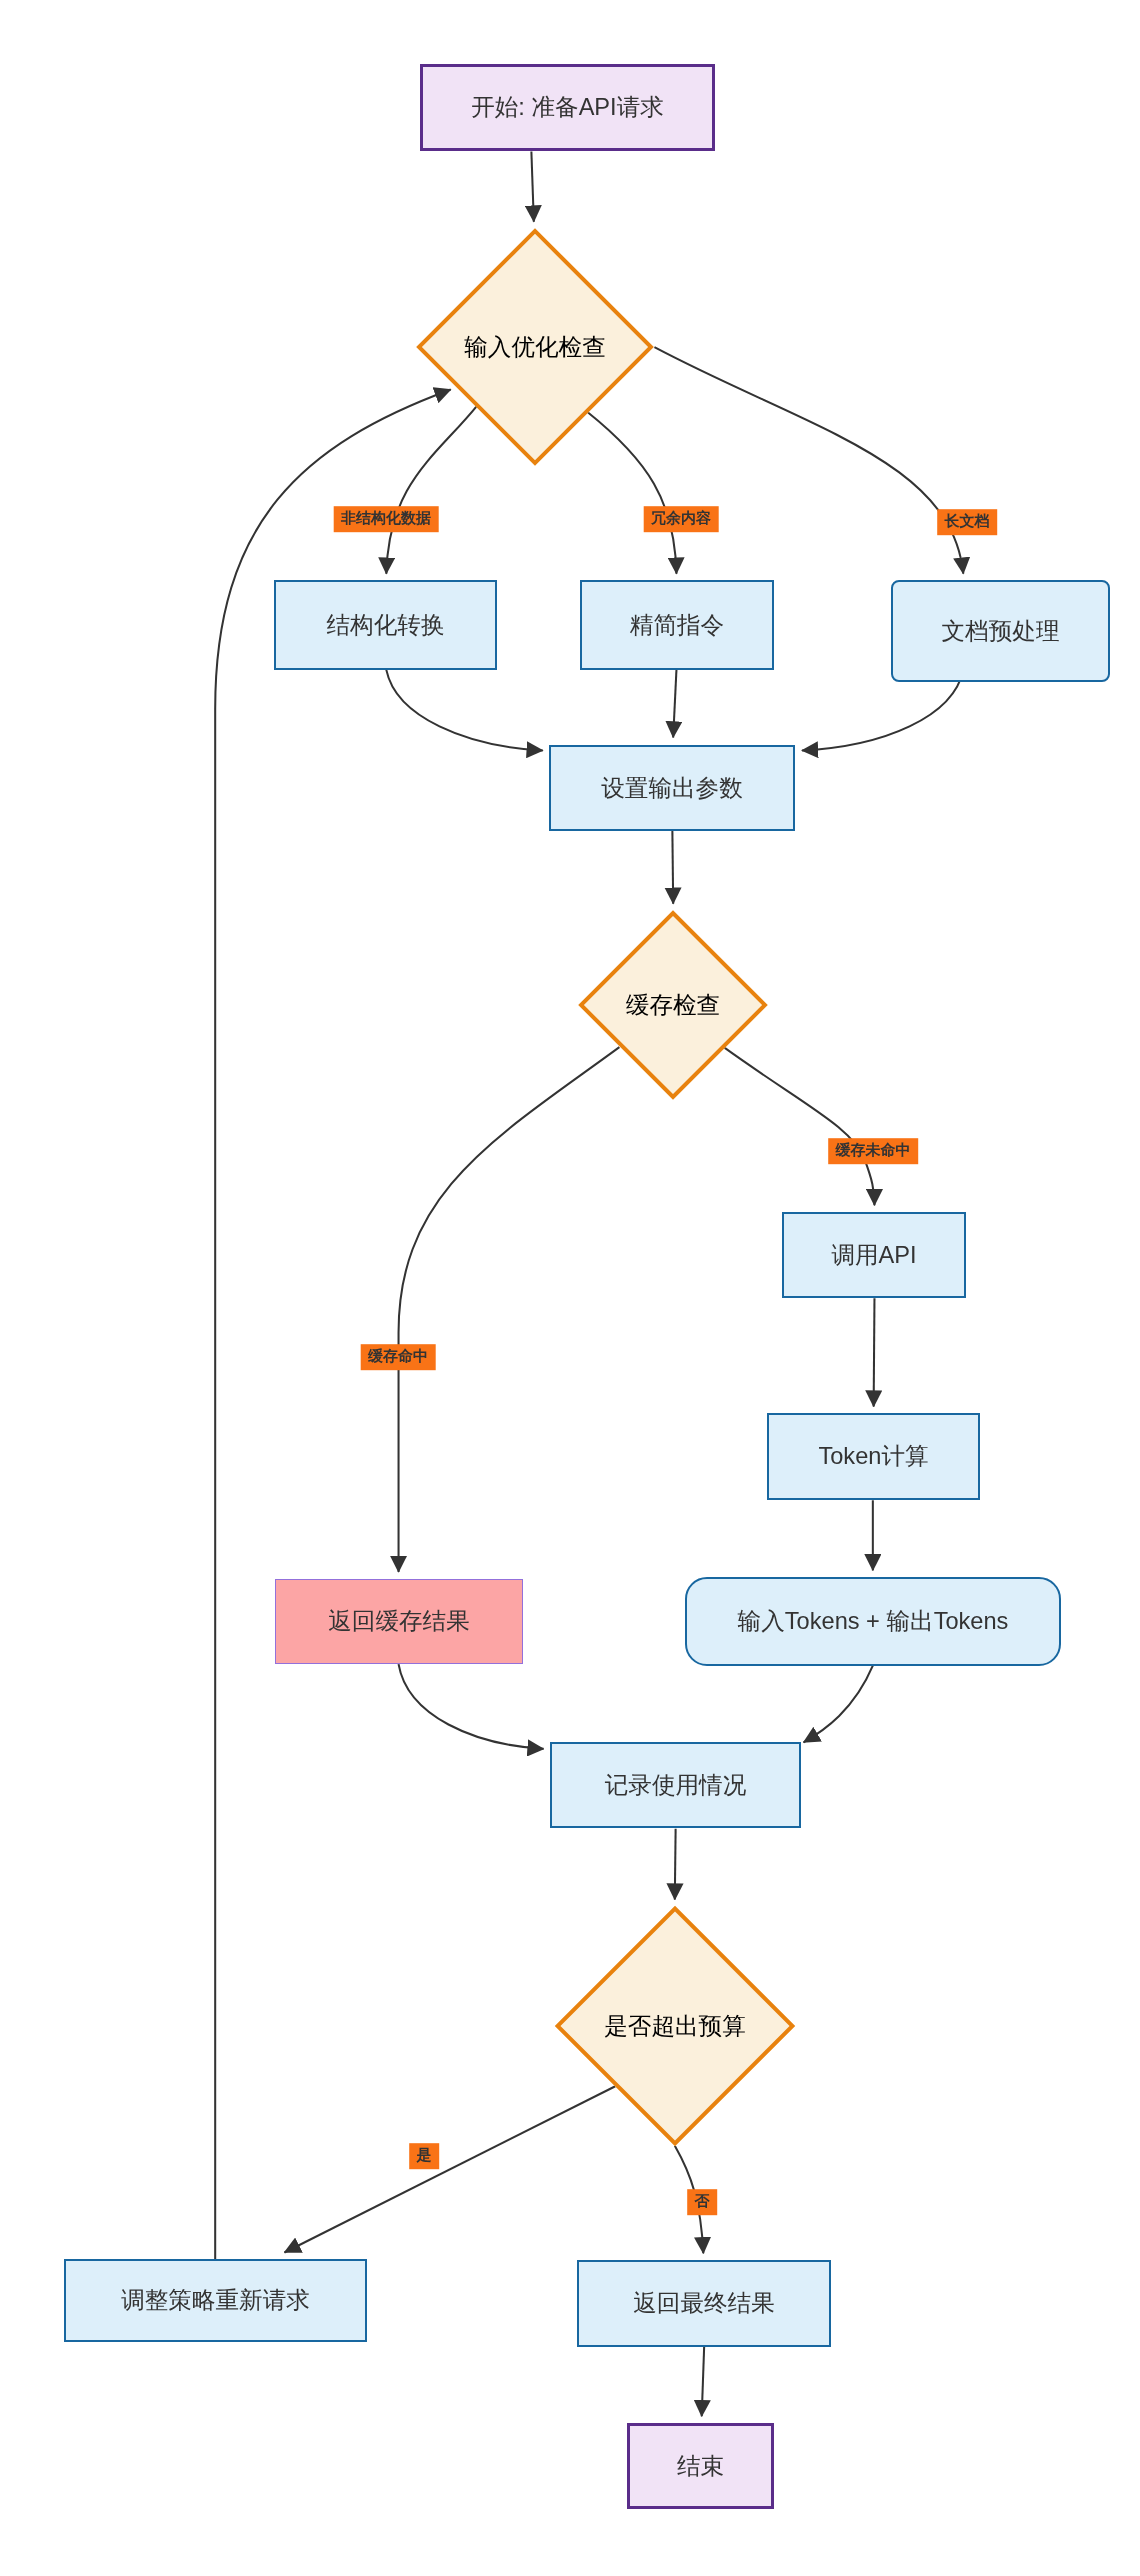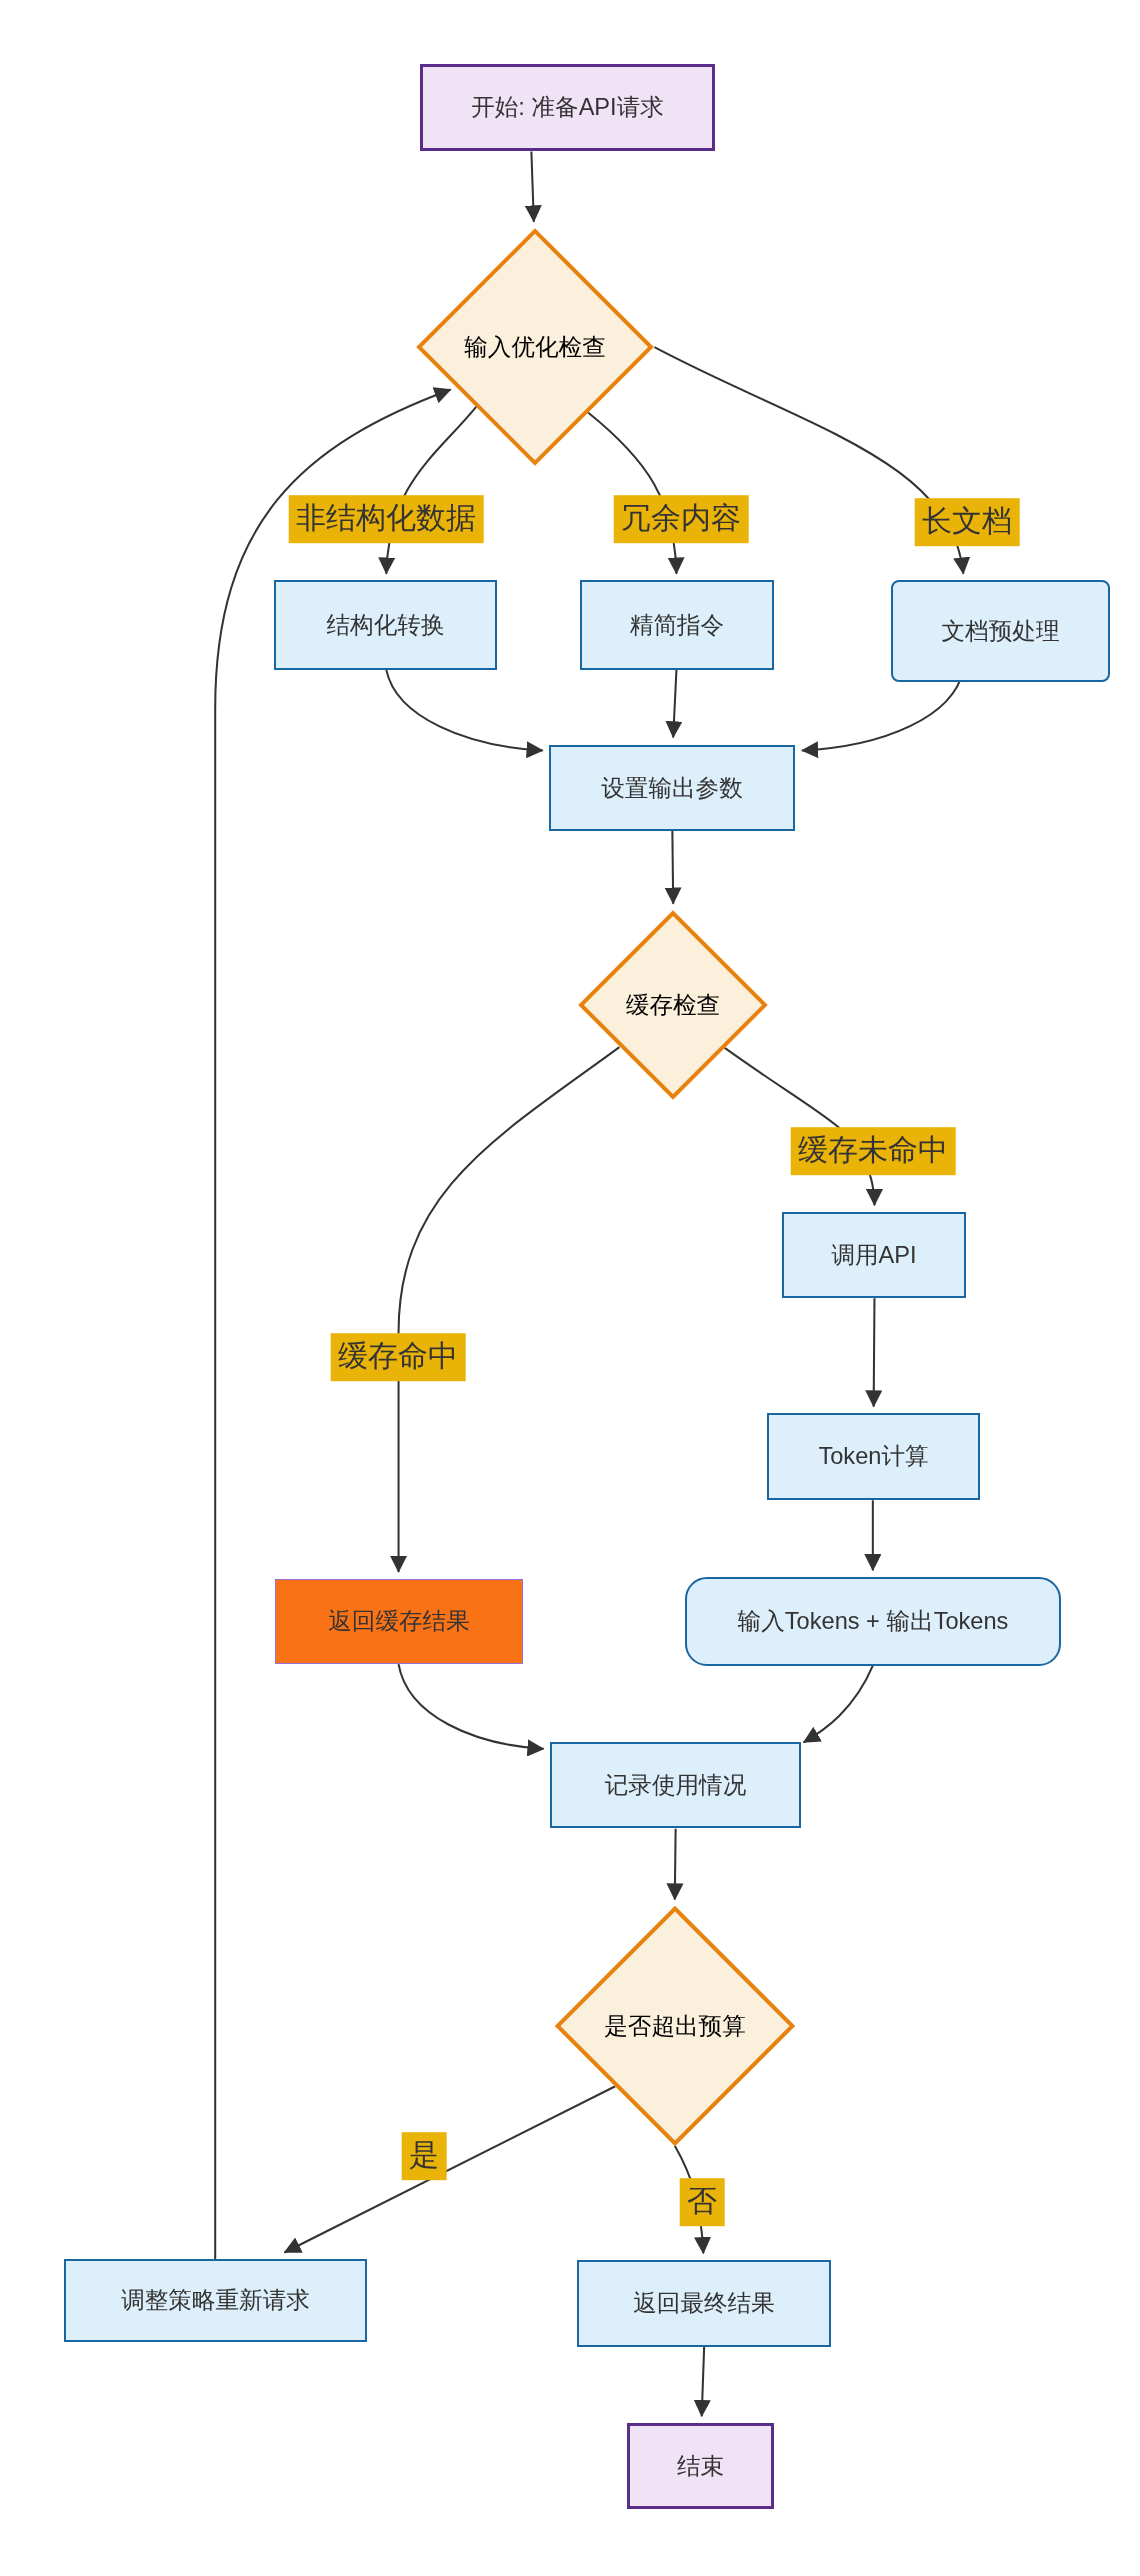--- a/index.html
+++ b/index.html
@@ -21,45 +21,46 @@
     justify-content: center;
     box-sizing: border-box;
     font-size: 23.6px;
     line-height: 1.2;
     text-align: center;
     white-space: nowrap;
     z-index: 2;
   }
   .process  { background: #ddeffa; border: 2.4px solid #1867a0; }
   .terminal { background: #f1e3f6; border: 3.3px solid #5a2d8a; }
-  .cached   { background: #f97316; border: 1.6px solid #9370db; }
+  .cached   { background: #fca5a5; border: 1.6px solid #9370db; }
 
   .diamond { position: absolute; z-index: 2; }
   .diamond-shape {
     position: absolute; inset: 0;
     background: #fbf0dc;
     border: 4.1px solid #e8820e;
     box-sizing: border-box;
     transform: rotate(45deg);
   }
   .diamond-label {
     position: absolute; left: 50%; top: 50%;
     transform: translate(-50%, -50%);
     font-size: 23.6px; color: #000000; white-space: nowrap;
     z-index: 3;
   }
   .edge-label {
     position: absolute;
     transform: translate(-50%, -50%);
-    background: #eab308;
+    background: #f97316;
     color: #333333;
-    font-size: 30px;
+    font-size: 15px;
     padding: 3.3px 7.3px;
     white-space: nowrap;
     z-index: 4;
+    font-weight: bold;
   }
 </style>
 </head>
 <body>
 
 <div class="canvas">
 
   <svg class="edges" width="1141" height="2576" viewBox="0 0 1400 3161" xmlns="http://www.w3.org/2000/svg">
     <defs>
       <marker id="arrowhead" viewBox="0 0 10 10" refX="9.5" refY="5" markerWidth="21" markerHeight="21" markerUnits="userSpaceOnUse" orient="auto">

